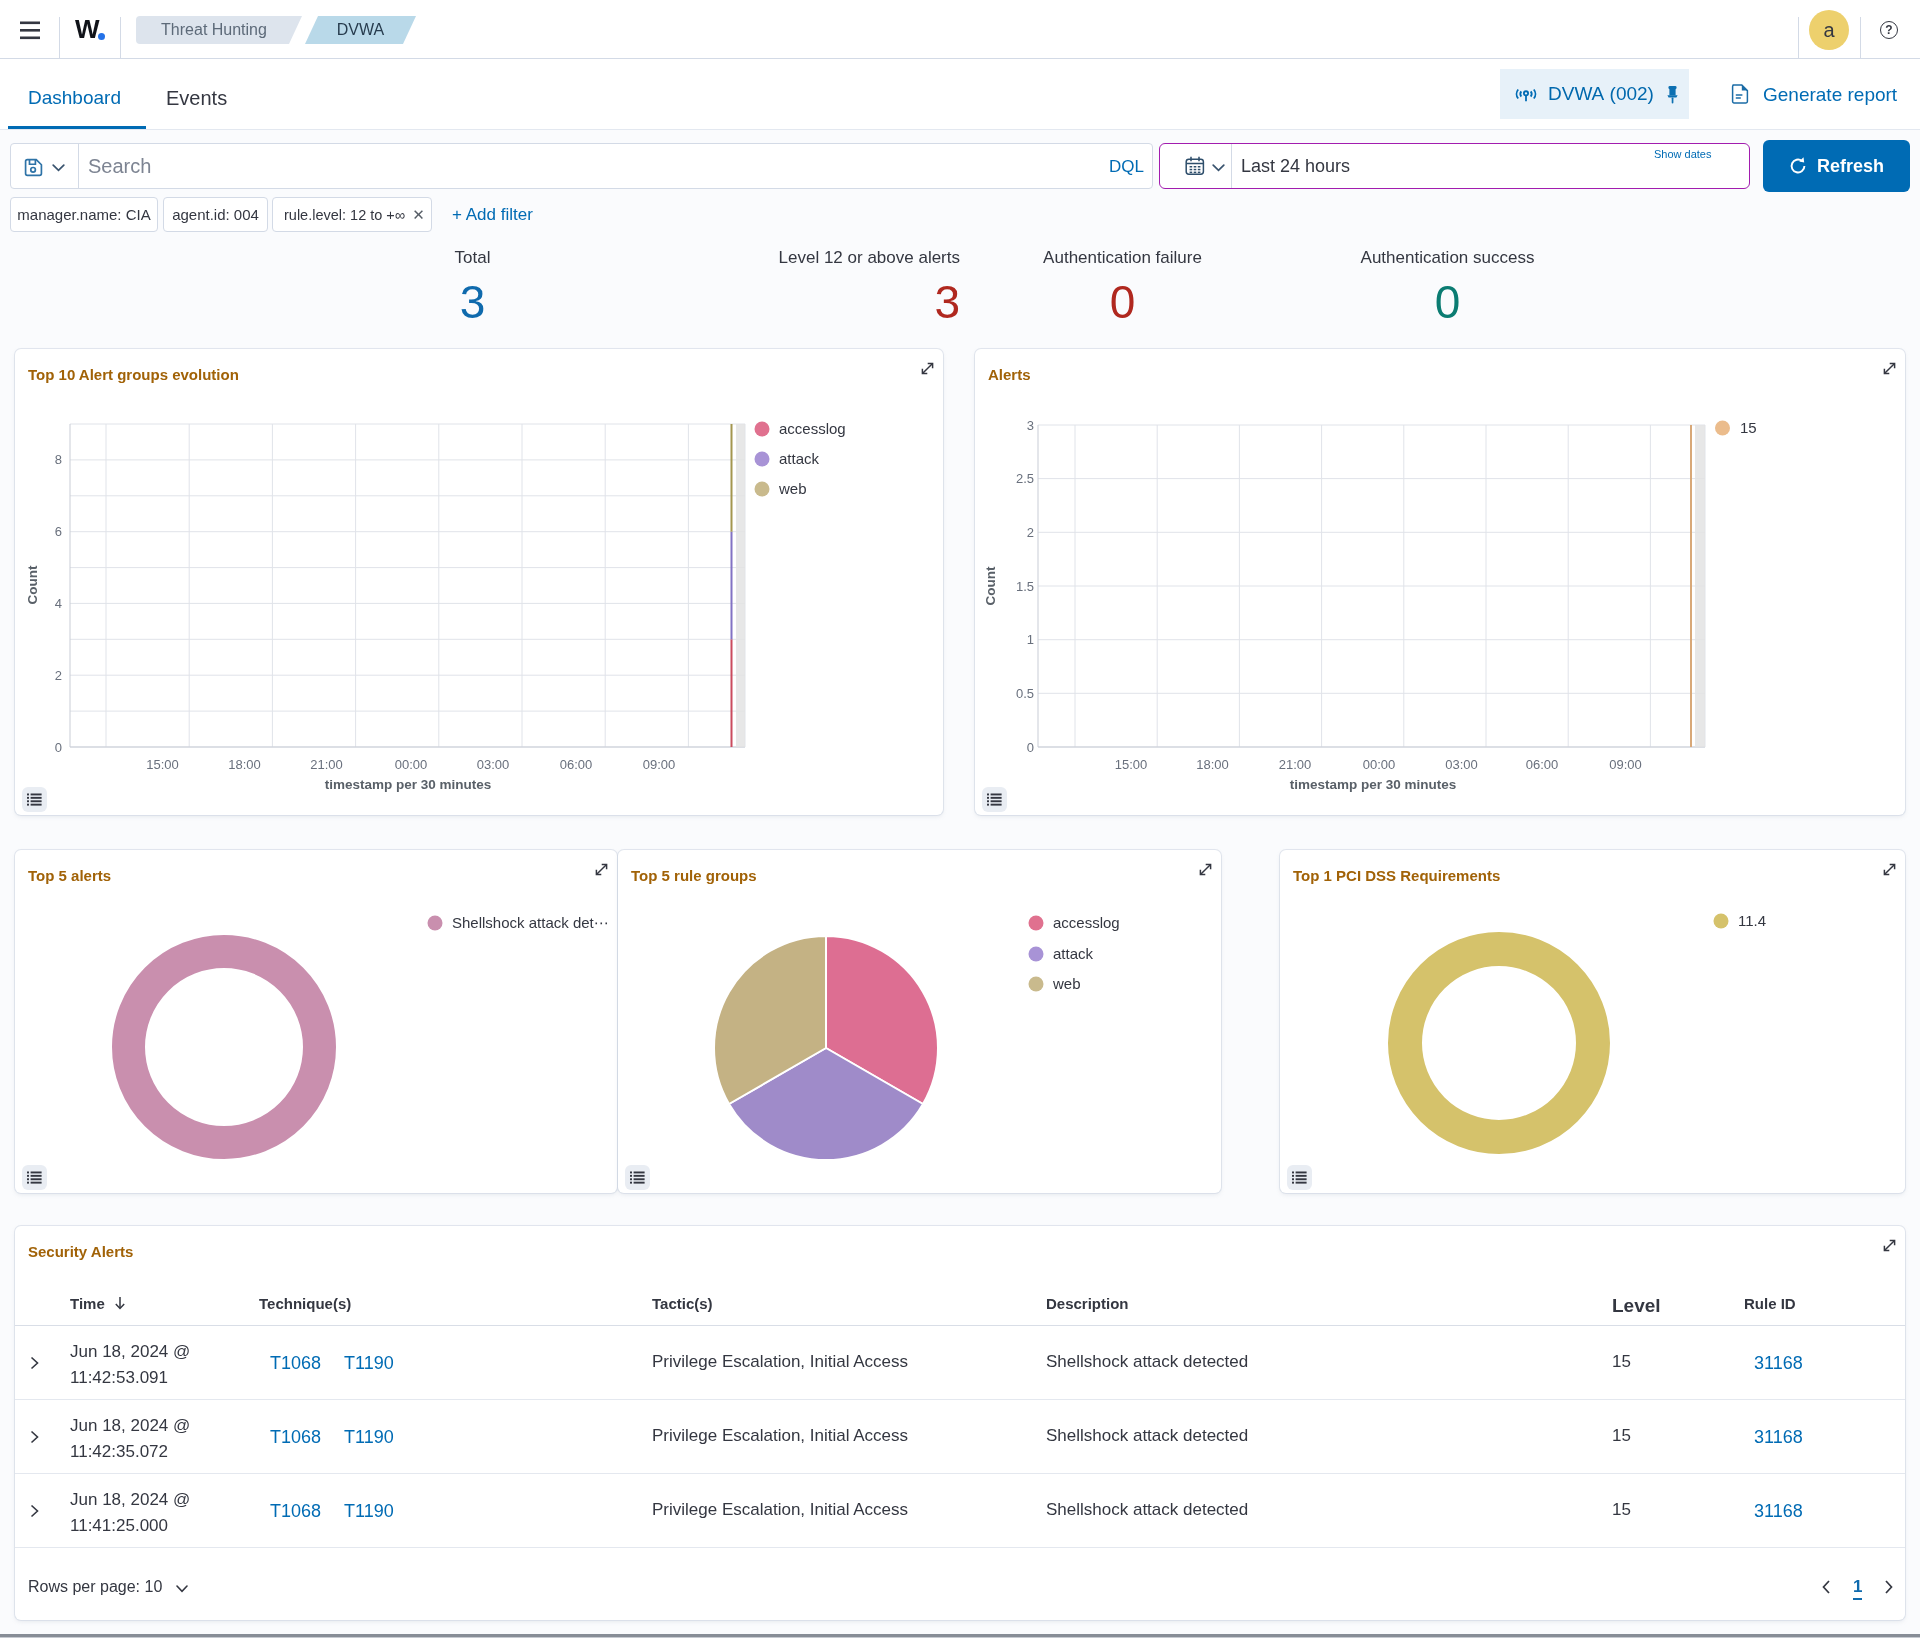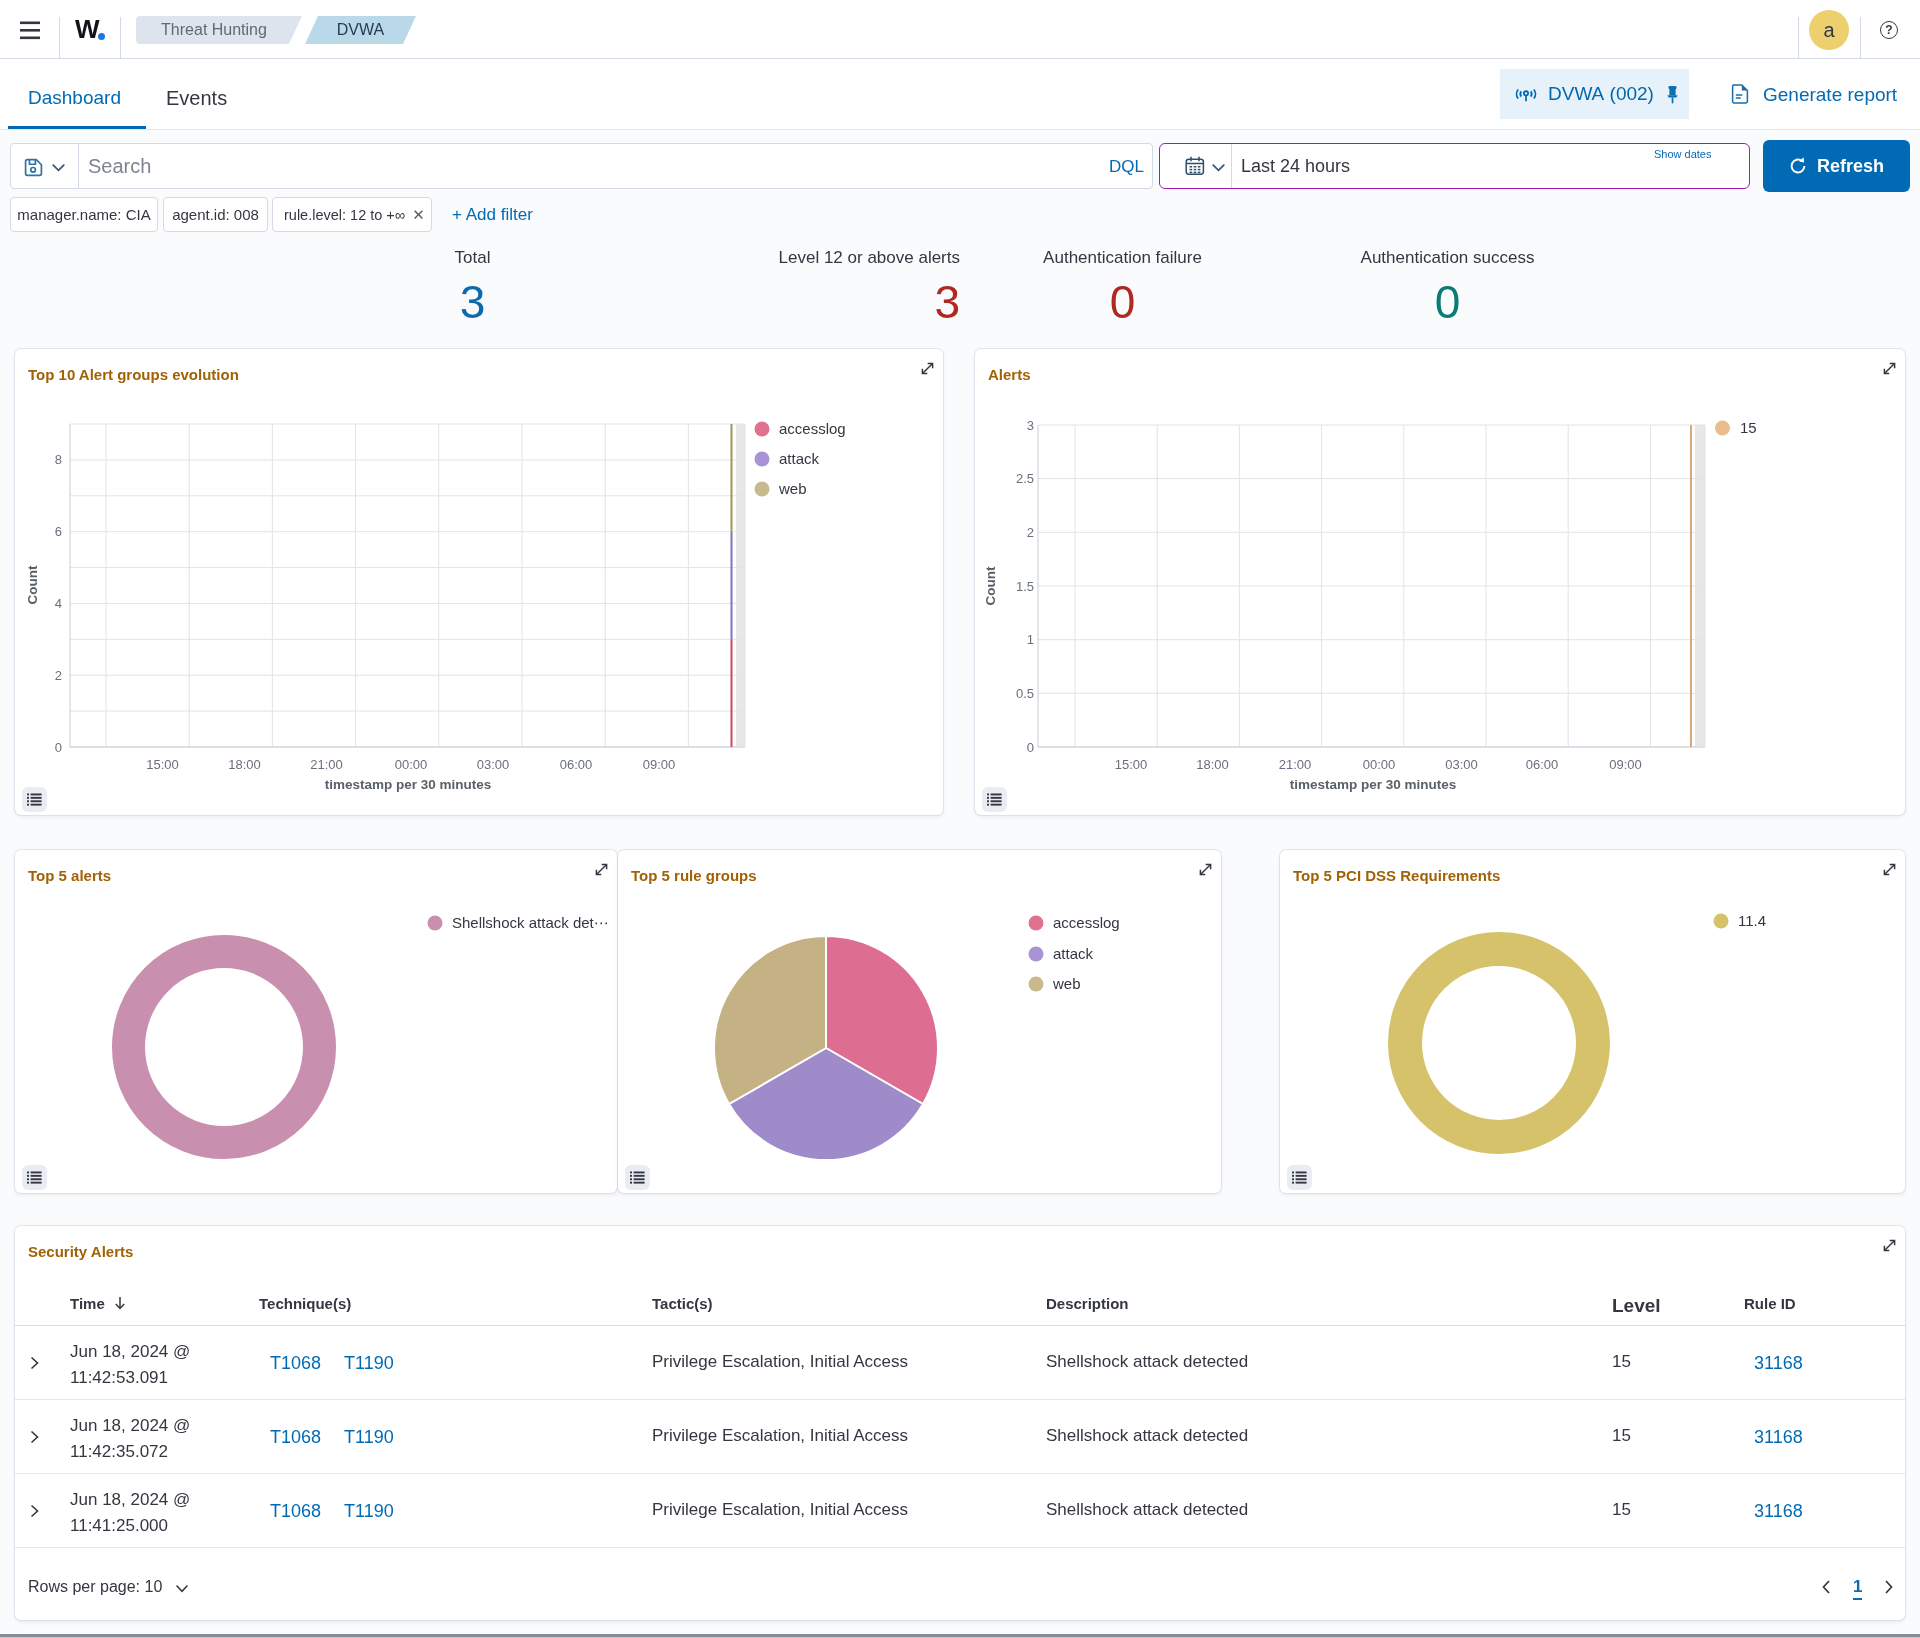--- a/index.html
+++ b/index.html
@@ -117,21 +117,21 @@
 </div>
 <div class="abs" style="left:1763px;top:140px;width:147px;height:52px;background:#006bb4;border-radius:6px;display:flex;align-items:center;justify-content:center">
   <svg width="18" height="18" viewBox="0 0 16 16" style="margin-right:10px">
     <path d="M13.7 8 a5.7 5.7 0 1 1-2.2-4.5" fill="none" stroke="#fff" stroke-width="1.7"></path>
     <path d="M12.9 0.3 l0.6 4.5 -4.4-0.9 z" fill="#fff"></path>
   </svg>
   <span style="color:#fff;font-size:18px;font-weight:bold">Refresh</span>
 </div>
 
 <div class="abs" style="left:10px;top:197px;width:148px;height:35px;background:#fff;border:1px solid #d3dae6;border-radius:4px;display:flex;align-items:center;justify-content:center;font-size:15px;color:#343741">manager.name: CIA</div>
-<div class="abs" style="left:163px;top:197px;width:105px;height:35px;background:#fff;border:1px solid #d3dae6;border-radius:4px;display:flex;align-items:center;justify-content:center;font-size:15px;color:#343741">agent.id: 008</div>
+<div class="abs" style="left:163px;top:197px;width:105px;height:35px;background:#fff;border:1px solid #d3dae6;border-radius:4px;display:flex;align-items:center;justify-content:center;font-size:15px;color:#343741">agent.id: 004</div>
 <div class="abs" style="left:272px;top:197px;width:160px;height:35px;background:#fff;border:1px solid #d3dae6;border-radius:4px;display:flex;align-items:center;white-space:nowrap;font-size:14.5px;color:#343741">
     <span style="margin-left:11px">rule.level: 12 to +∞</span>
     <span style="margin-left:7px;font-size:15px;color:#565d66">✕</span>
   </div>
 <div class="abs blue" style="left:452px;top:205px;font-size:17px">+ Add filter</div>
 
 <div class="abs" style="left:310px;top:248px;width:1300px;height:90px;display:flex">
   <div style="flex:1;text-align:center">
       <div style="font-size:17px;color:#343741">Total</div>
       <div style="font-size:46px;color:#0f6aad;margin-top:7px">3</div>
@@ -371,21 +371,21 @@
           <rect x="0" y="7.3" width="2" height="1.9"></rect>
           <rect x="3.6" y="7.3" width="11" height="1.9"></rect>
           <rect x="0" y="10.7" width="2" height="1.9"></rect>
           <rect x="3.6" y="10.7" width="11" height="1.9"></rect>
         </g>
       </svg>
     </div>
 </div>
 
 <div class="panel" style="left:1280px;top:850px;width:625px;height:343px">
-  <div class="ptitle">Top 5 PCI DSS Requirements</div>
+  <div class="ptitle">Top 1 PCI DSS Requirements</div>
   <svg class="expand" viewBox="0 0 16 16">
       <g fill="none" stroke="#343741" stroke-width="1.4">
         <path d="M3.5 12.5 L12.5 3.5"></path>
         <path d="M8.2 3.2 h4.6 v4.6"></path>
         <path d="M3.2 8.2 v4.6 h4.6"></path>
       </g>
     </svg>
   <svg class="abs" style="left:0;top:0" width="625" height="343" viewBox="0 0 625 343">
     <circle cx="219" cy="193" r="94" fill="none" stroke="#d5c26b" stroke-width="34"></circle>
     <circle cx="441" cy="71" r="7.5" fill="#d5c26b"></circle>

